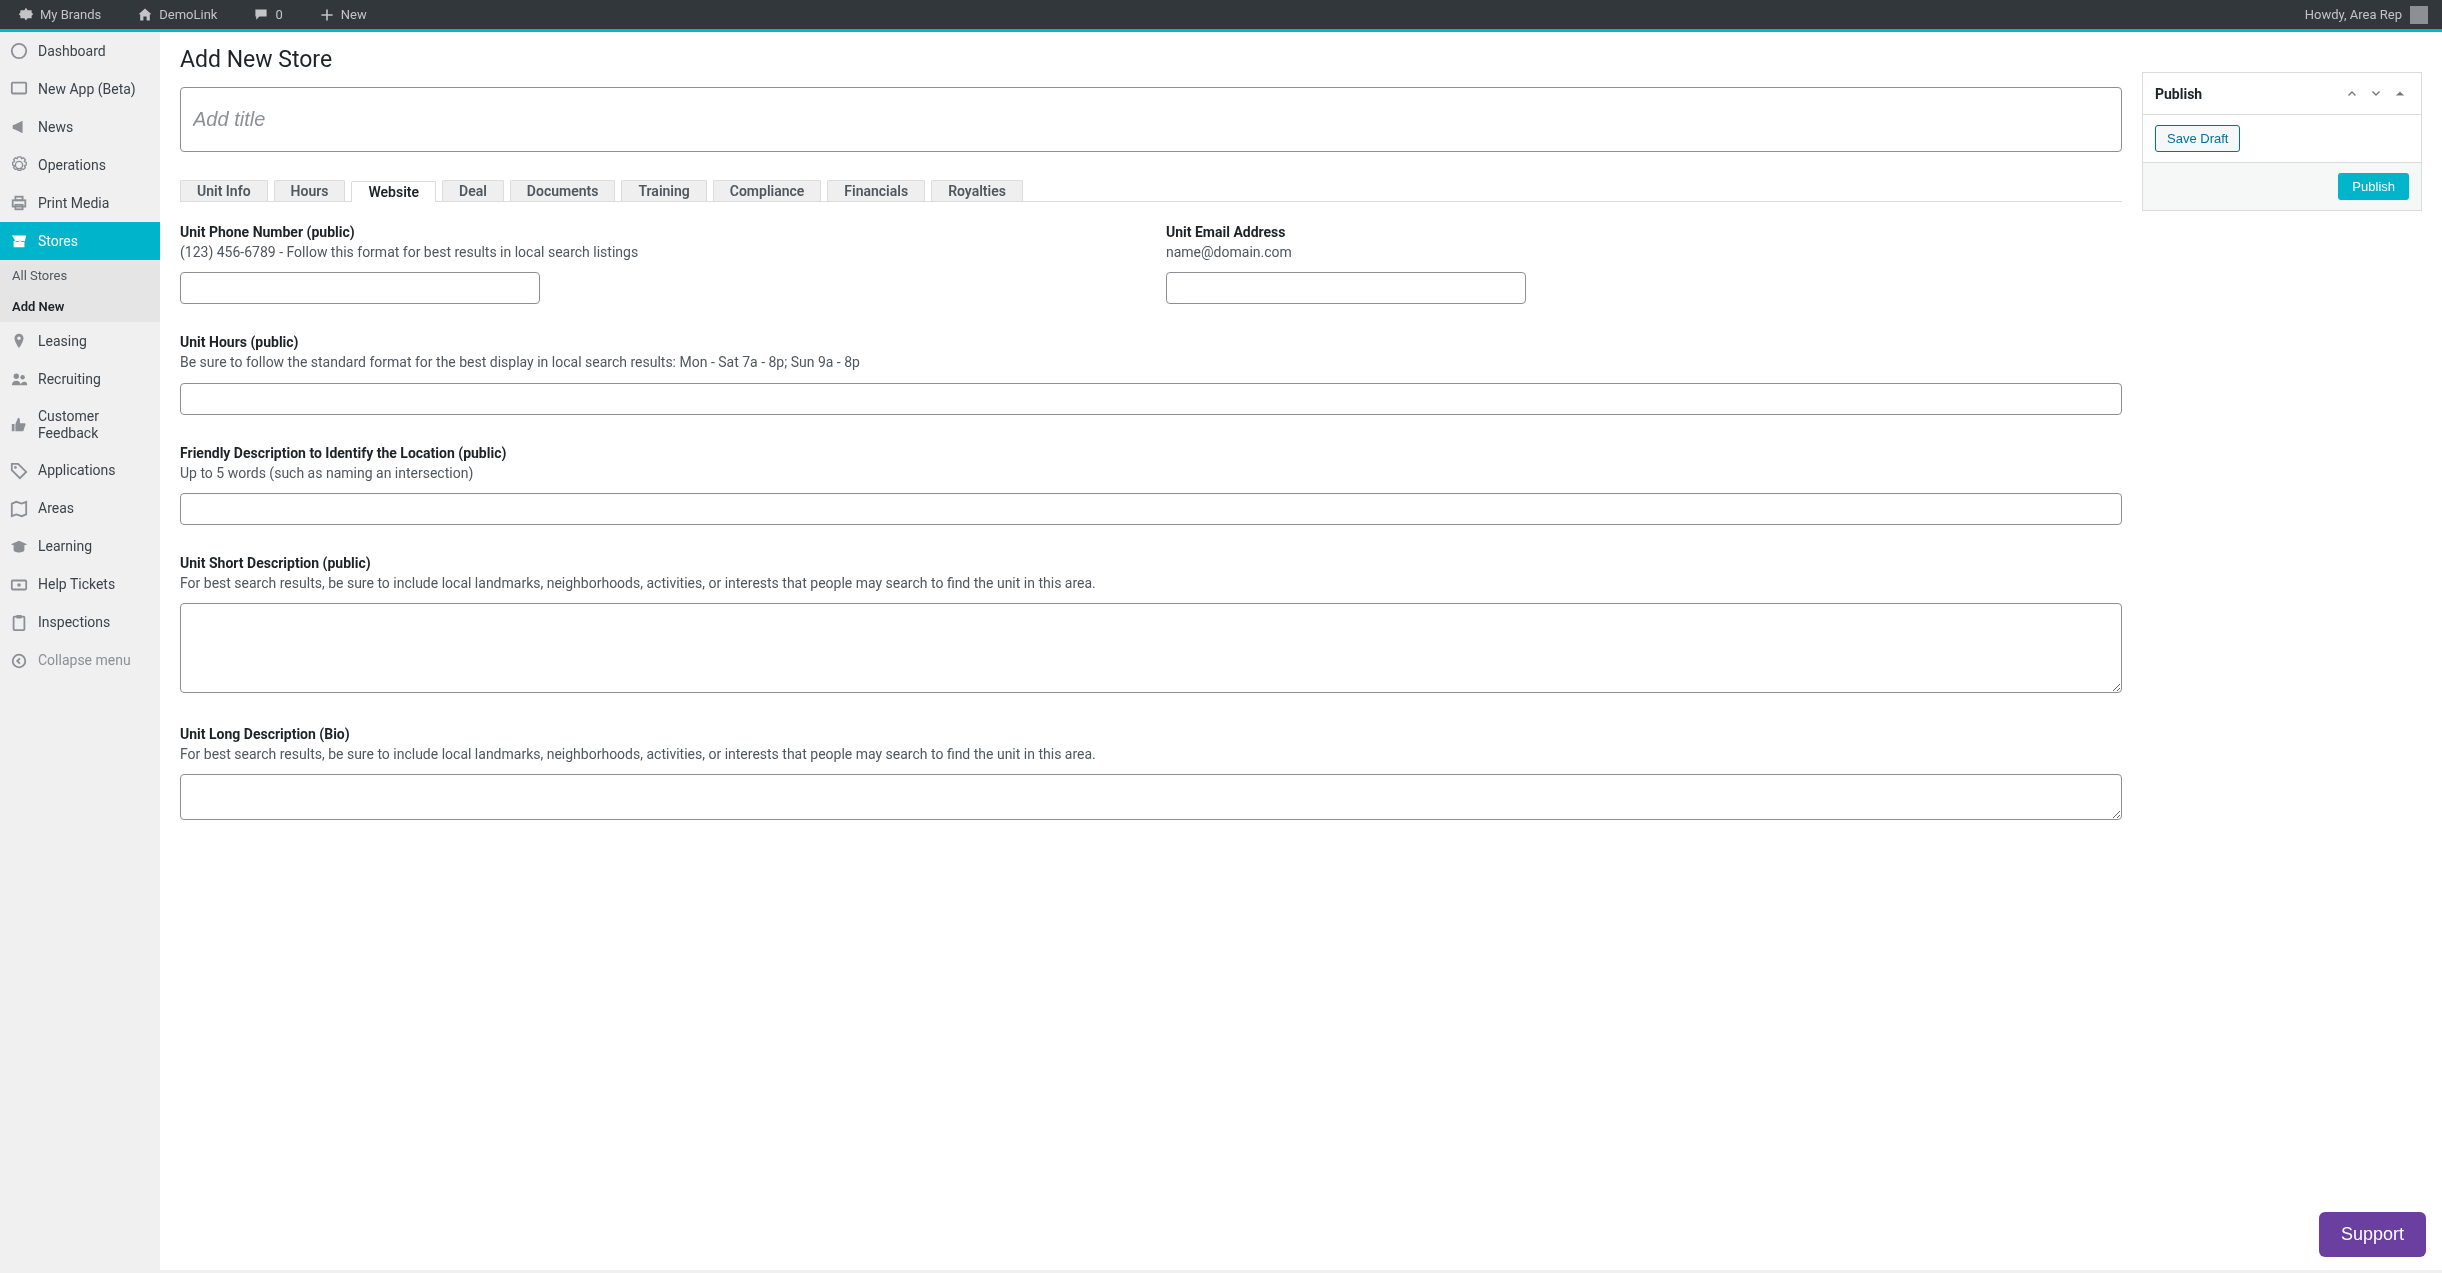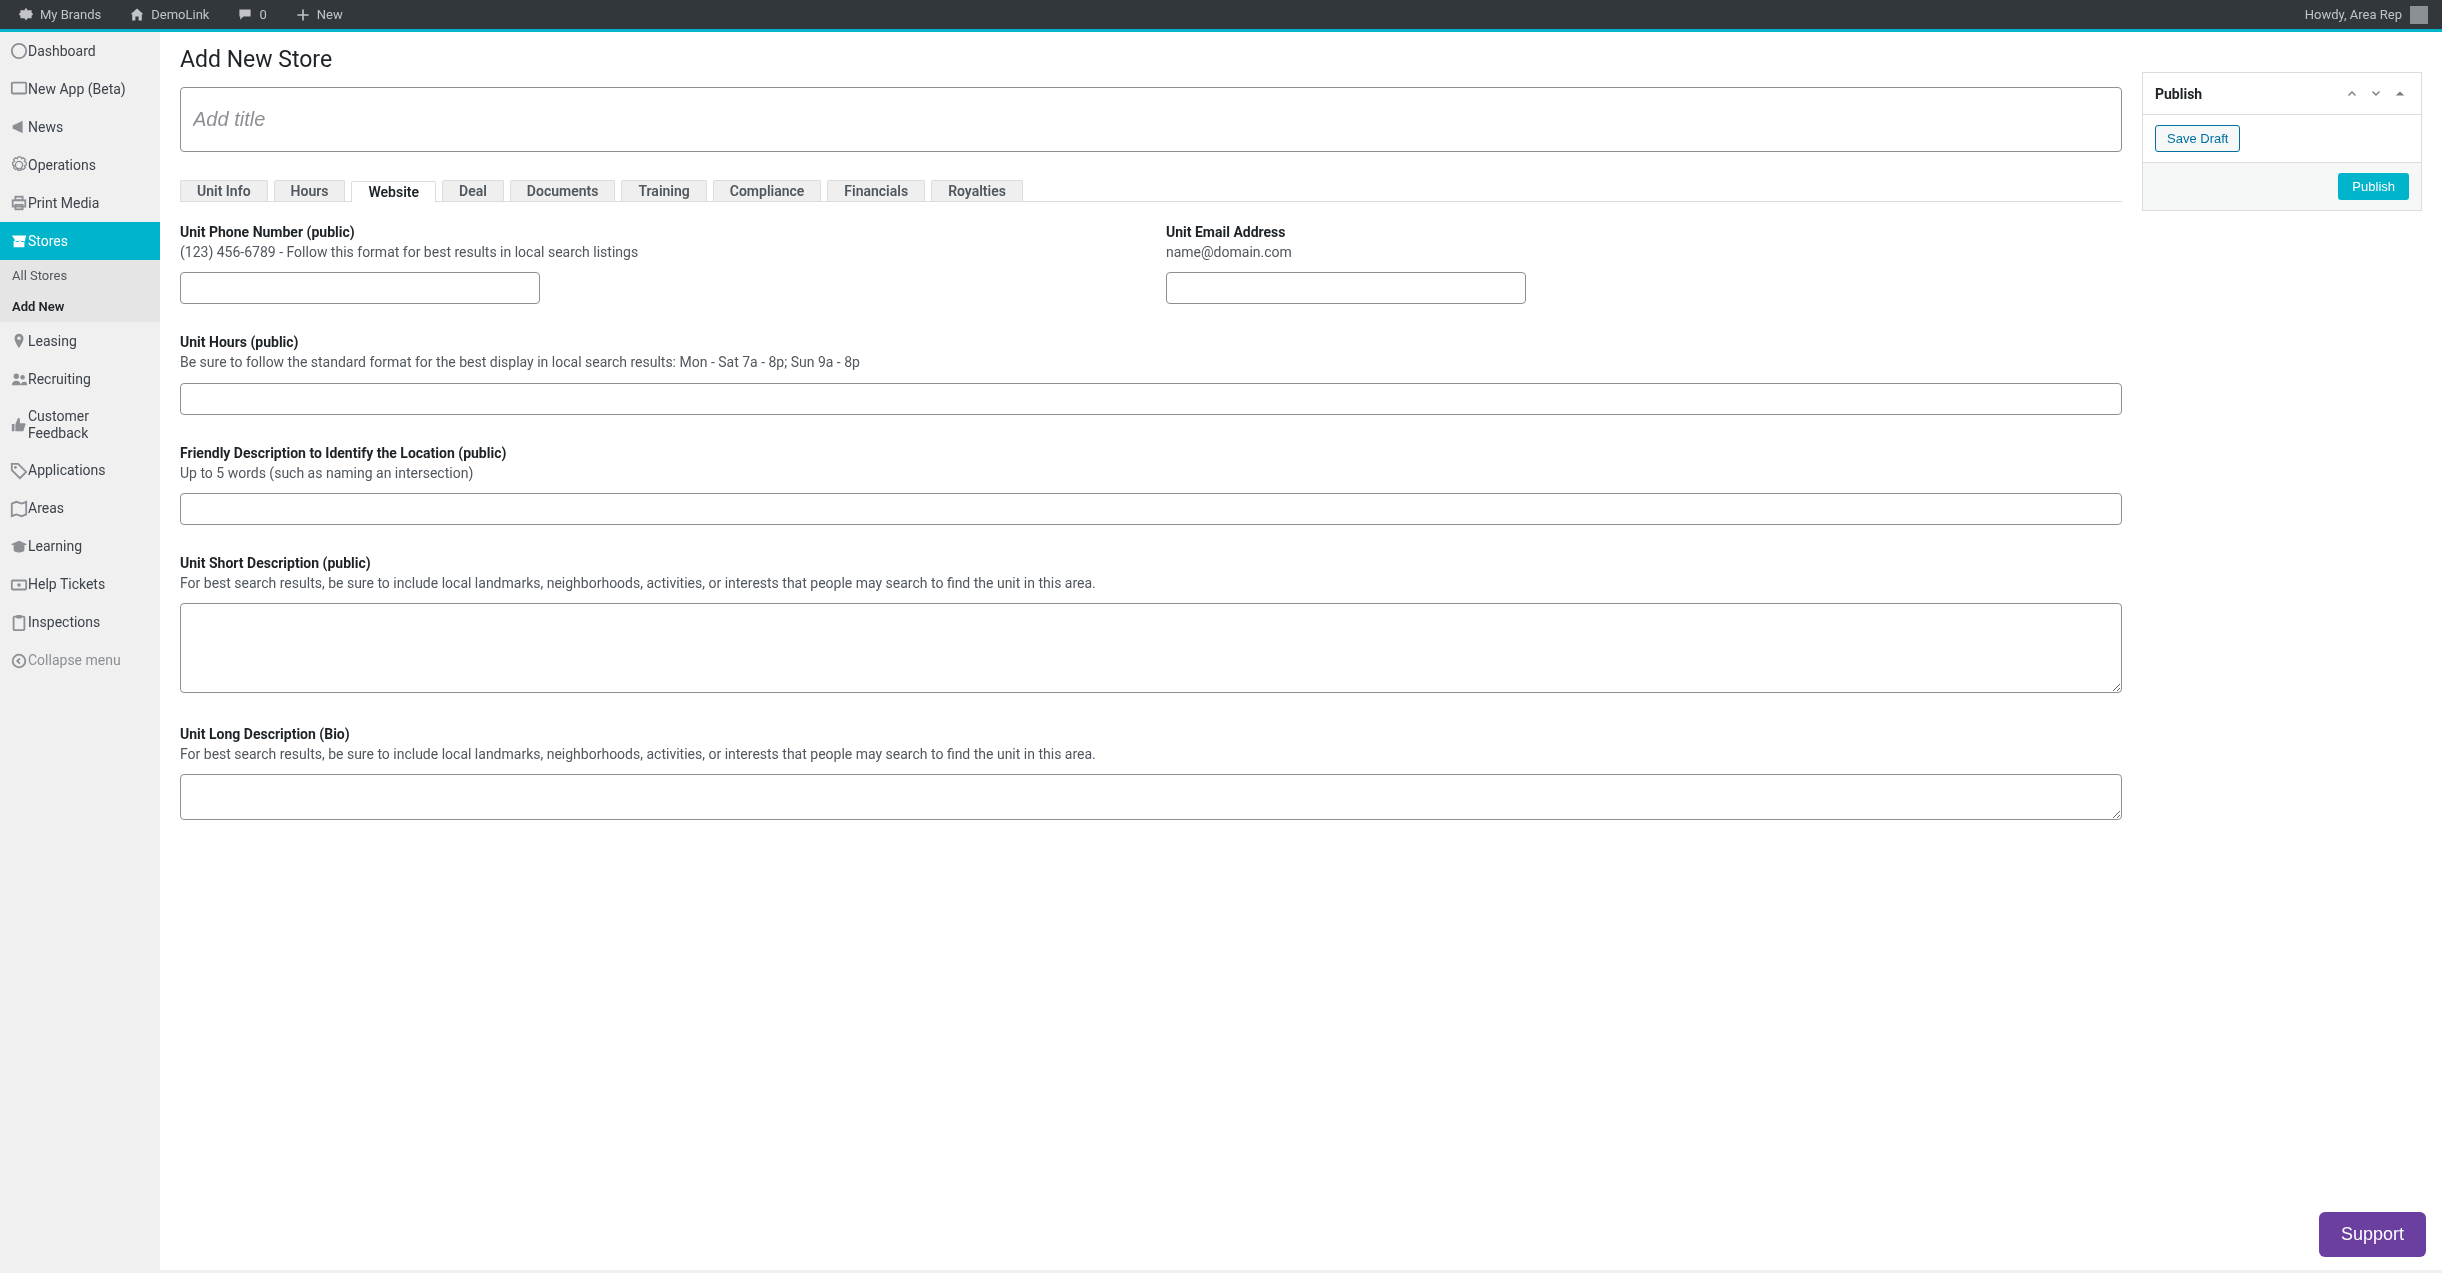--- a/index.html
+++ b/index.html
@@ -1,27 +1,27 @@
 <!DOCTYPE html>
 <html><head>
 <meta charset="utf-8">
 <style>
   * { box-sizing: border-box; margin: 0; padding: 0; }
   body { font-family: -apple-system, BlinkMacSystemFont, "Segoe UI", Roboto, sans-serif; font-size: 13px; color: #3c434a; background: #f0f0f1; }
   
   .topbar { background: #32373c; color: #c3c4c7; height: 32px; display: flex; align-items: center; padding: 0 8px; font-size: 13px; border-bottom: 3px solid #00b4cc; }
-  .topbar-left { display: flex; align-items: center; gap: 8px; justify-content: center; }
+  .topbar-left { display: flex; align-items: center; gap: 16px; justify-content: center; }
   .topbar-item { display: flex; align-items: center; gap: 6px; padding: 0 10px; height: 32px; cursor: pointer; color: #c3c4c7; }
   .topbar-right { margin-left: auto; display: flex; align-items: center; gap: 8px; padding-right: 6px; color: #c3c4c7; }
   .avatar-sq { width: 18px; height: 18px; background: #8c8f94; display: inline-block; }
   
   .layout { display: flex; min-height: calc(100vh - 35px); }
   
   .sidebar { width: 160px; background: #f0f0f1; display: flex; flex-direction: column; font-size: 14px; color: #3c434a; flex-shrink: 0; }
-  .side-item { display: flex; align-items: center; gap: 0; padding: 10px 10px; cursor: pointer; color: #3c434a; line-height: 1.2; }
+  .side-item { display: flex; align-items: center; gap: 10px; padding: 10px 10px; cursor: pointer; color: #3c434a; line-height: 1.2; }
   .side-item.active { background: #00b4cc; color: #fff; position: relative; }
   .side-item.active::after { content: ""; position: absolute; right: -8px; top: 50%; transform: translateY(-50%); border: 8px solid transparent; border-left-color: #00b4cc; }
   .side-sub { background: #e5e5e5; }
   .side-sub-item { padding: 8px 12px; cursor: pointer; font-size: 13px; color: #50575e; }
   .side-sub-item.current { font-weight: 600; color: #1d2327; }
   .side-icon { width: 18px; height: 18px; flex-shrink: 0; display: inline-flex; align-items: center; justify-content: center; color: #8c8f94; }
   .side-item.active .side-icon { color: #fff; }
   .collapse { color: #8c8f94; }
   
   .main { flex: 1; background: #fff; padding: 10px 20px 40px 20px; display: flex; gap: 20px; align-items: flex-start; }

